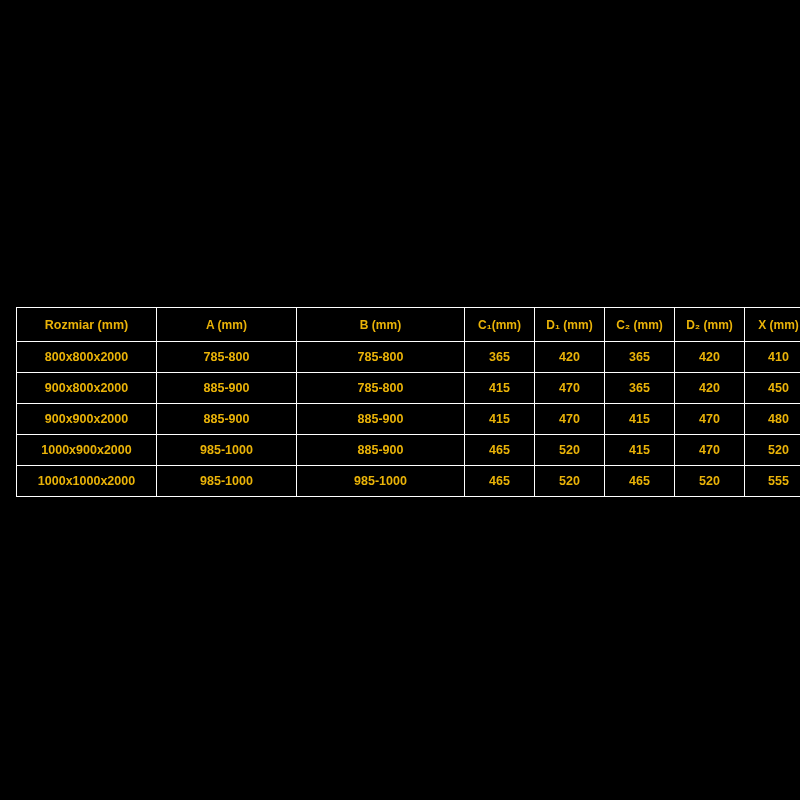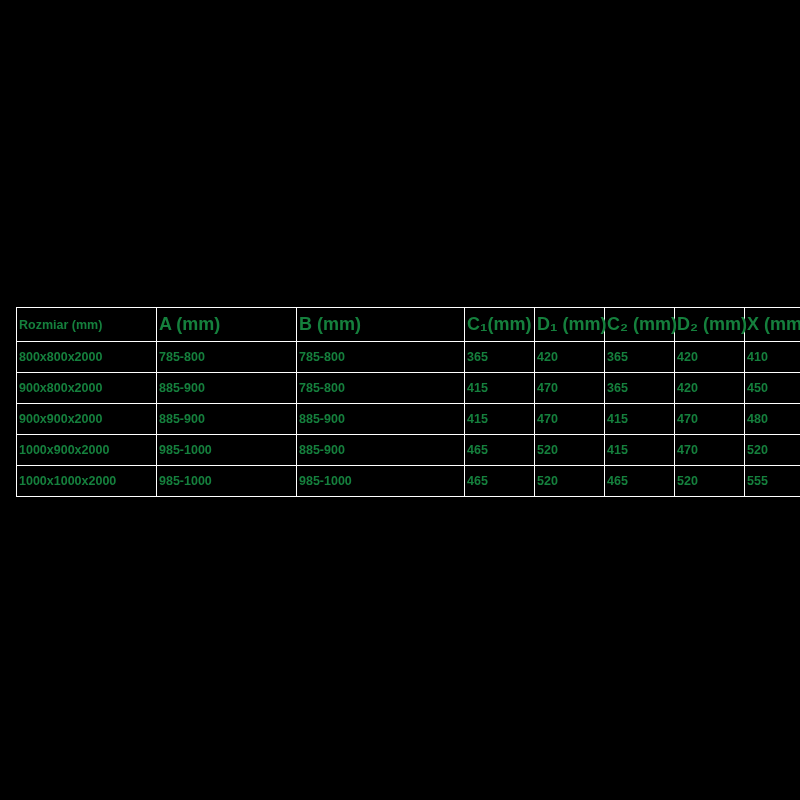--- a/index.html
+++ b/index.html
@@ -23,32 +23,32 @@
   }
   table.spec {
     border-collapse: collapse;
     width: 768px;
     table-layout: fixed;
     background: #000000;
   }
   table.spec th,
   table.spec td {
     border: 1px solid #ffffff;
-    text-align: left;
+    text-align: center;
     vertical-align: middle;
-    color: #15803d;
+    color: #eab308;
     font-size: 12.5px;
     height: 30px;
     padding: 0 2px;
     font-weight: bold;
     white-space: nowrap;
   }
   table.spec thead th {
     height: 33px;
-    font-size: 18px;
+    font-size: 12px;
   }
   table.spec td.first-col,
   table.spec th.first-col {
     font-size: 12.5px;
   }
 </style>
 </head>
 <body>
 
 <div id="sheet">

